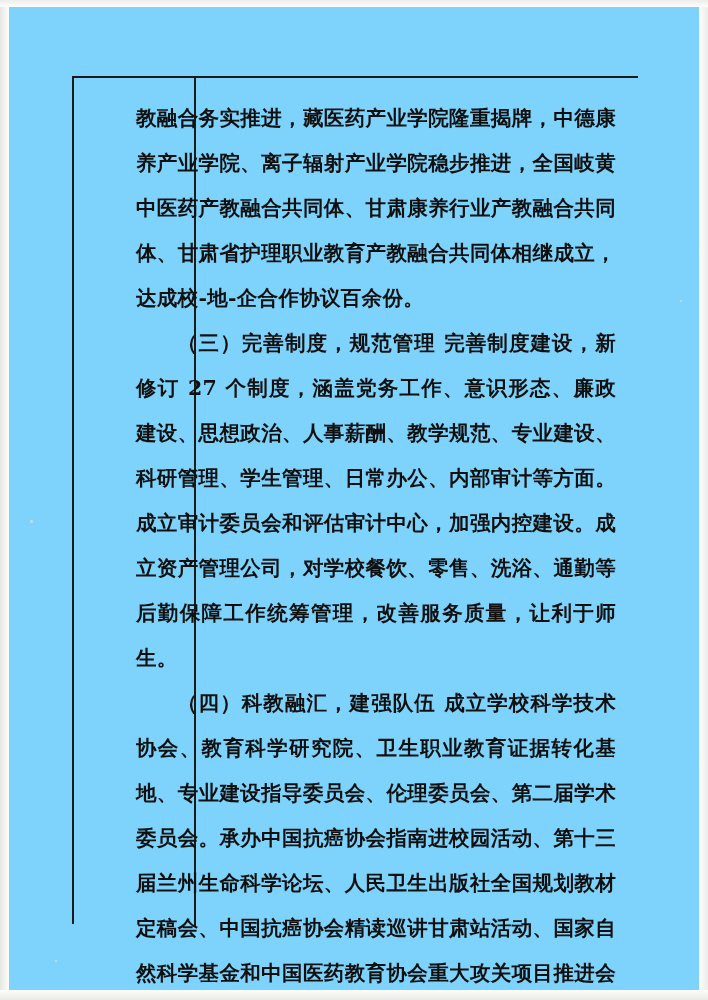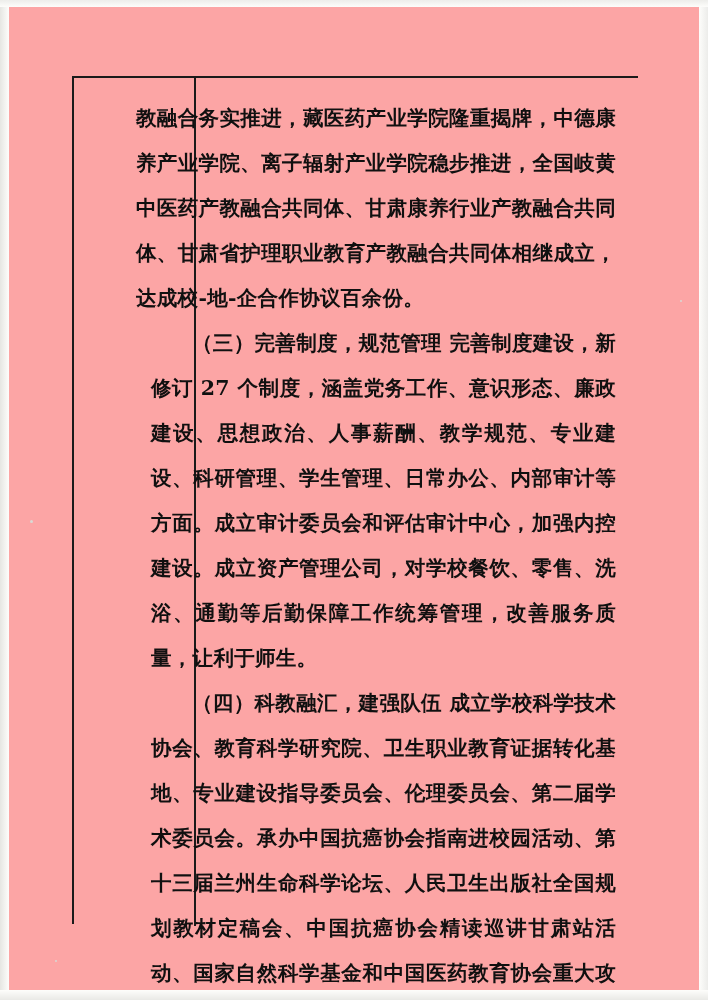--- a/index.html
+++ b/index.html
@@ -11,21 +11,21 @@
     height: 1000px;
     background: #ffffff;
     font-family: "DejaVu Serif", "Liberation Serif", serif;
     overflow: hidden;
   }
 
   .page {
     position: relative;
     width: 708px;
     height: 1000px;
-    background: #fca5a5;
+    background: #7dd3fc;
   }
 
   
   .page-edge-left {
     position: absolute;
     left: 0; top: 0;
     width: 9px; height: 1000px;
     background: linear-gradient(to right, #e6e6e2, #fdfdfb);
   }
   .page-edge-right {
@@ -88,21 +88,20 @@
     text-justify: inter-ideograph;
     font-weight: 600;
   }
 
   .para {
     margin: 0;
     text-indent: 0;
   }
   .para.indent {
     text-indent: 41px;
-    margin-left: 15px;
   }
 
   
   .speck {
     position: absolute;
     background: #d9d9d4;
     border-radius: 50%;
   }
 </style>
 </head>

